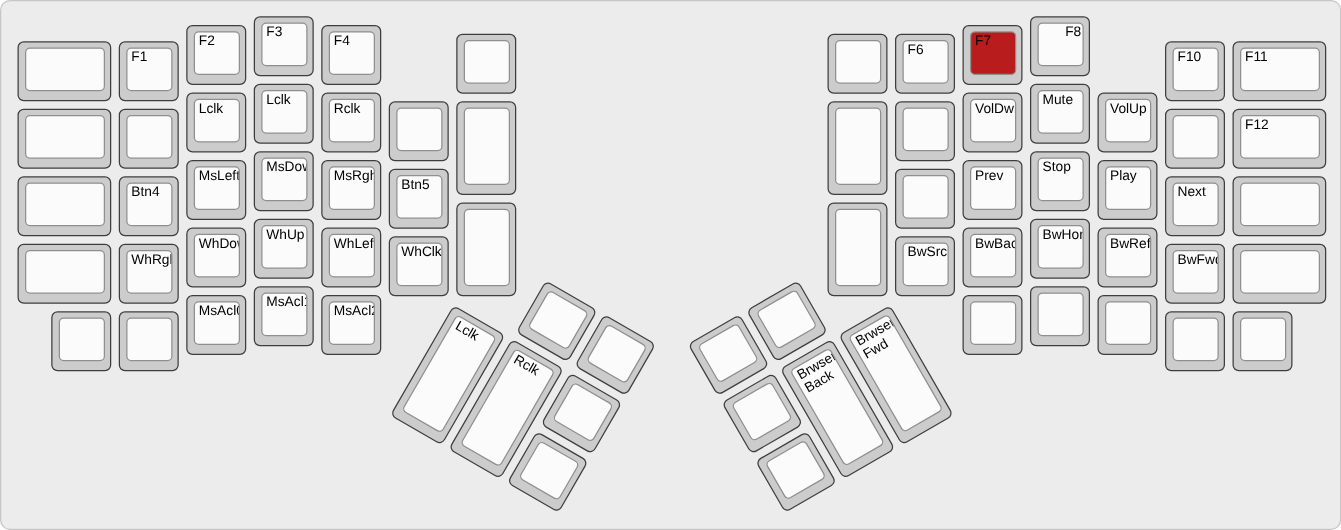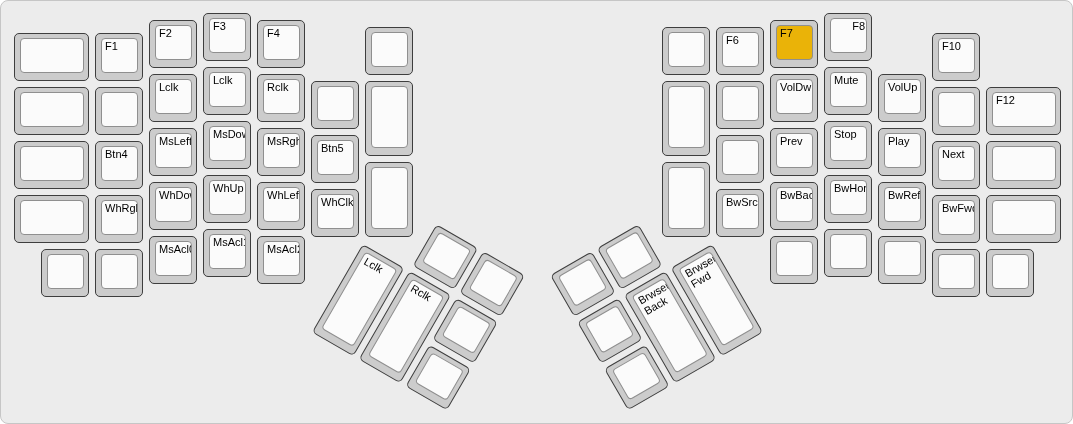--- a/index.html
+++ b/index.html
@@ -318,36 +318,43 @@
         </div>
         <div class="key" style="left: 712px; top: 22.5px; width: 54px; height: 54px;">
           <div class="base" style="background: rgb(204, 204, 204); border-color: rgb(62, 62, 62);">
             <div class="top" style="background: rgb(251, 251, 251); border-color: rgb(143, 143, 143);">
               <div class="label" style="color: rgb(0, 0, 0);">F6</div>
             </div>
           </div>
         </div>
         <div class="key" style="left: 766px; top: 15.75px; width: 54px; height: 54px;">
           <div class="base" style="background: rgb(204, 204, 204); border-color: rgb(62, 62, 62);">
-            <div class="top" style="background: #eab308; border-color: rgb(143, 143, 143);">
+            <div class="top" style="background: #b91c1c; border-color: rgb(143, 143, 143);">
               <div class="label" style="color: rgb(0, 0, 0);">F7</div>
             </div>
           </div>
         </div>
         <div class="key" style="left: 820px; top: 9px; width: 54px; height: 54px;">
           <div class="base" style="background: rgb(204, 204, 204); border-color: rgb(62, 62, 62);">
             <div class="top" style="background: rgb(251, 251, 251); border-color: rgb(143, 143, 143); text-align: right;">
               <div class="label" style="color: rgb(0, 0, 0);">F8</div>
             </div>
           </div>
         </div>
         <div class="key" style="left: 928px; top: 29.25px; width: 54px; height: 54px;">
           <div class="base" style="background: rgb(204, 204, 204); border-color: rgb(62, 62, 62);">
             <div class="top" style="background: rgb(251, 251, 251); border-color: rgb(143, 143, 143);">
               <div class="label" style="color: rgb(0, 0, 0);">F10</div>
+            </div>
+          </div>
+        </div>
+        <div class="key" style="left: 982px; top: 29.25px; width: 81px; height: 54px;">
+          <div class="base" style="background: rgb(204, 204, 204); border-color: rgb(62, 62, 62);">
+            <div class="top" style="background: rgb(251, 251, 251); border-color: rgb(143, 143, 143);">
+              <div class="label" style="color: rgb(0, 0, 0);">F11</div>
             </div>
           </div>
         </div>
         <div class="key" style="left: 658px; top: 76.5px; width: 54px; height: 81px;">
           <div class="base" style="background: rgb(204, 204, 204); border-color: rgb(62, 62, 62);">
             <div class="top" style="background: rgb(251, 251, 251); border-color: rgb(143, 143, 143);">
               <div class="label" style="color: rgb(0, 0, 0);"></div>
             </div>
           </div>
         </div>

